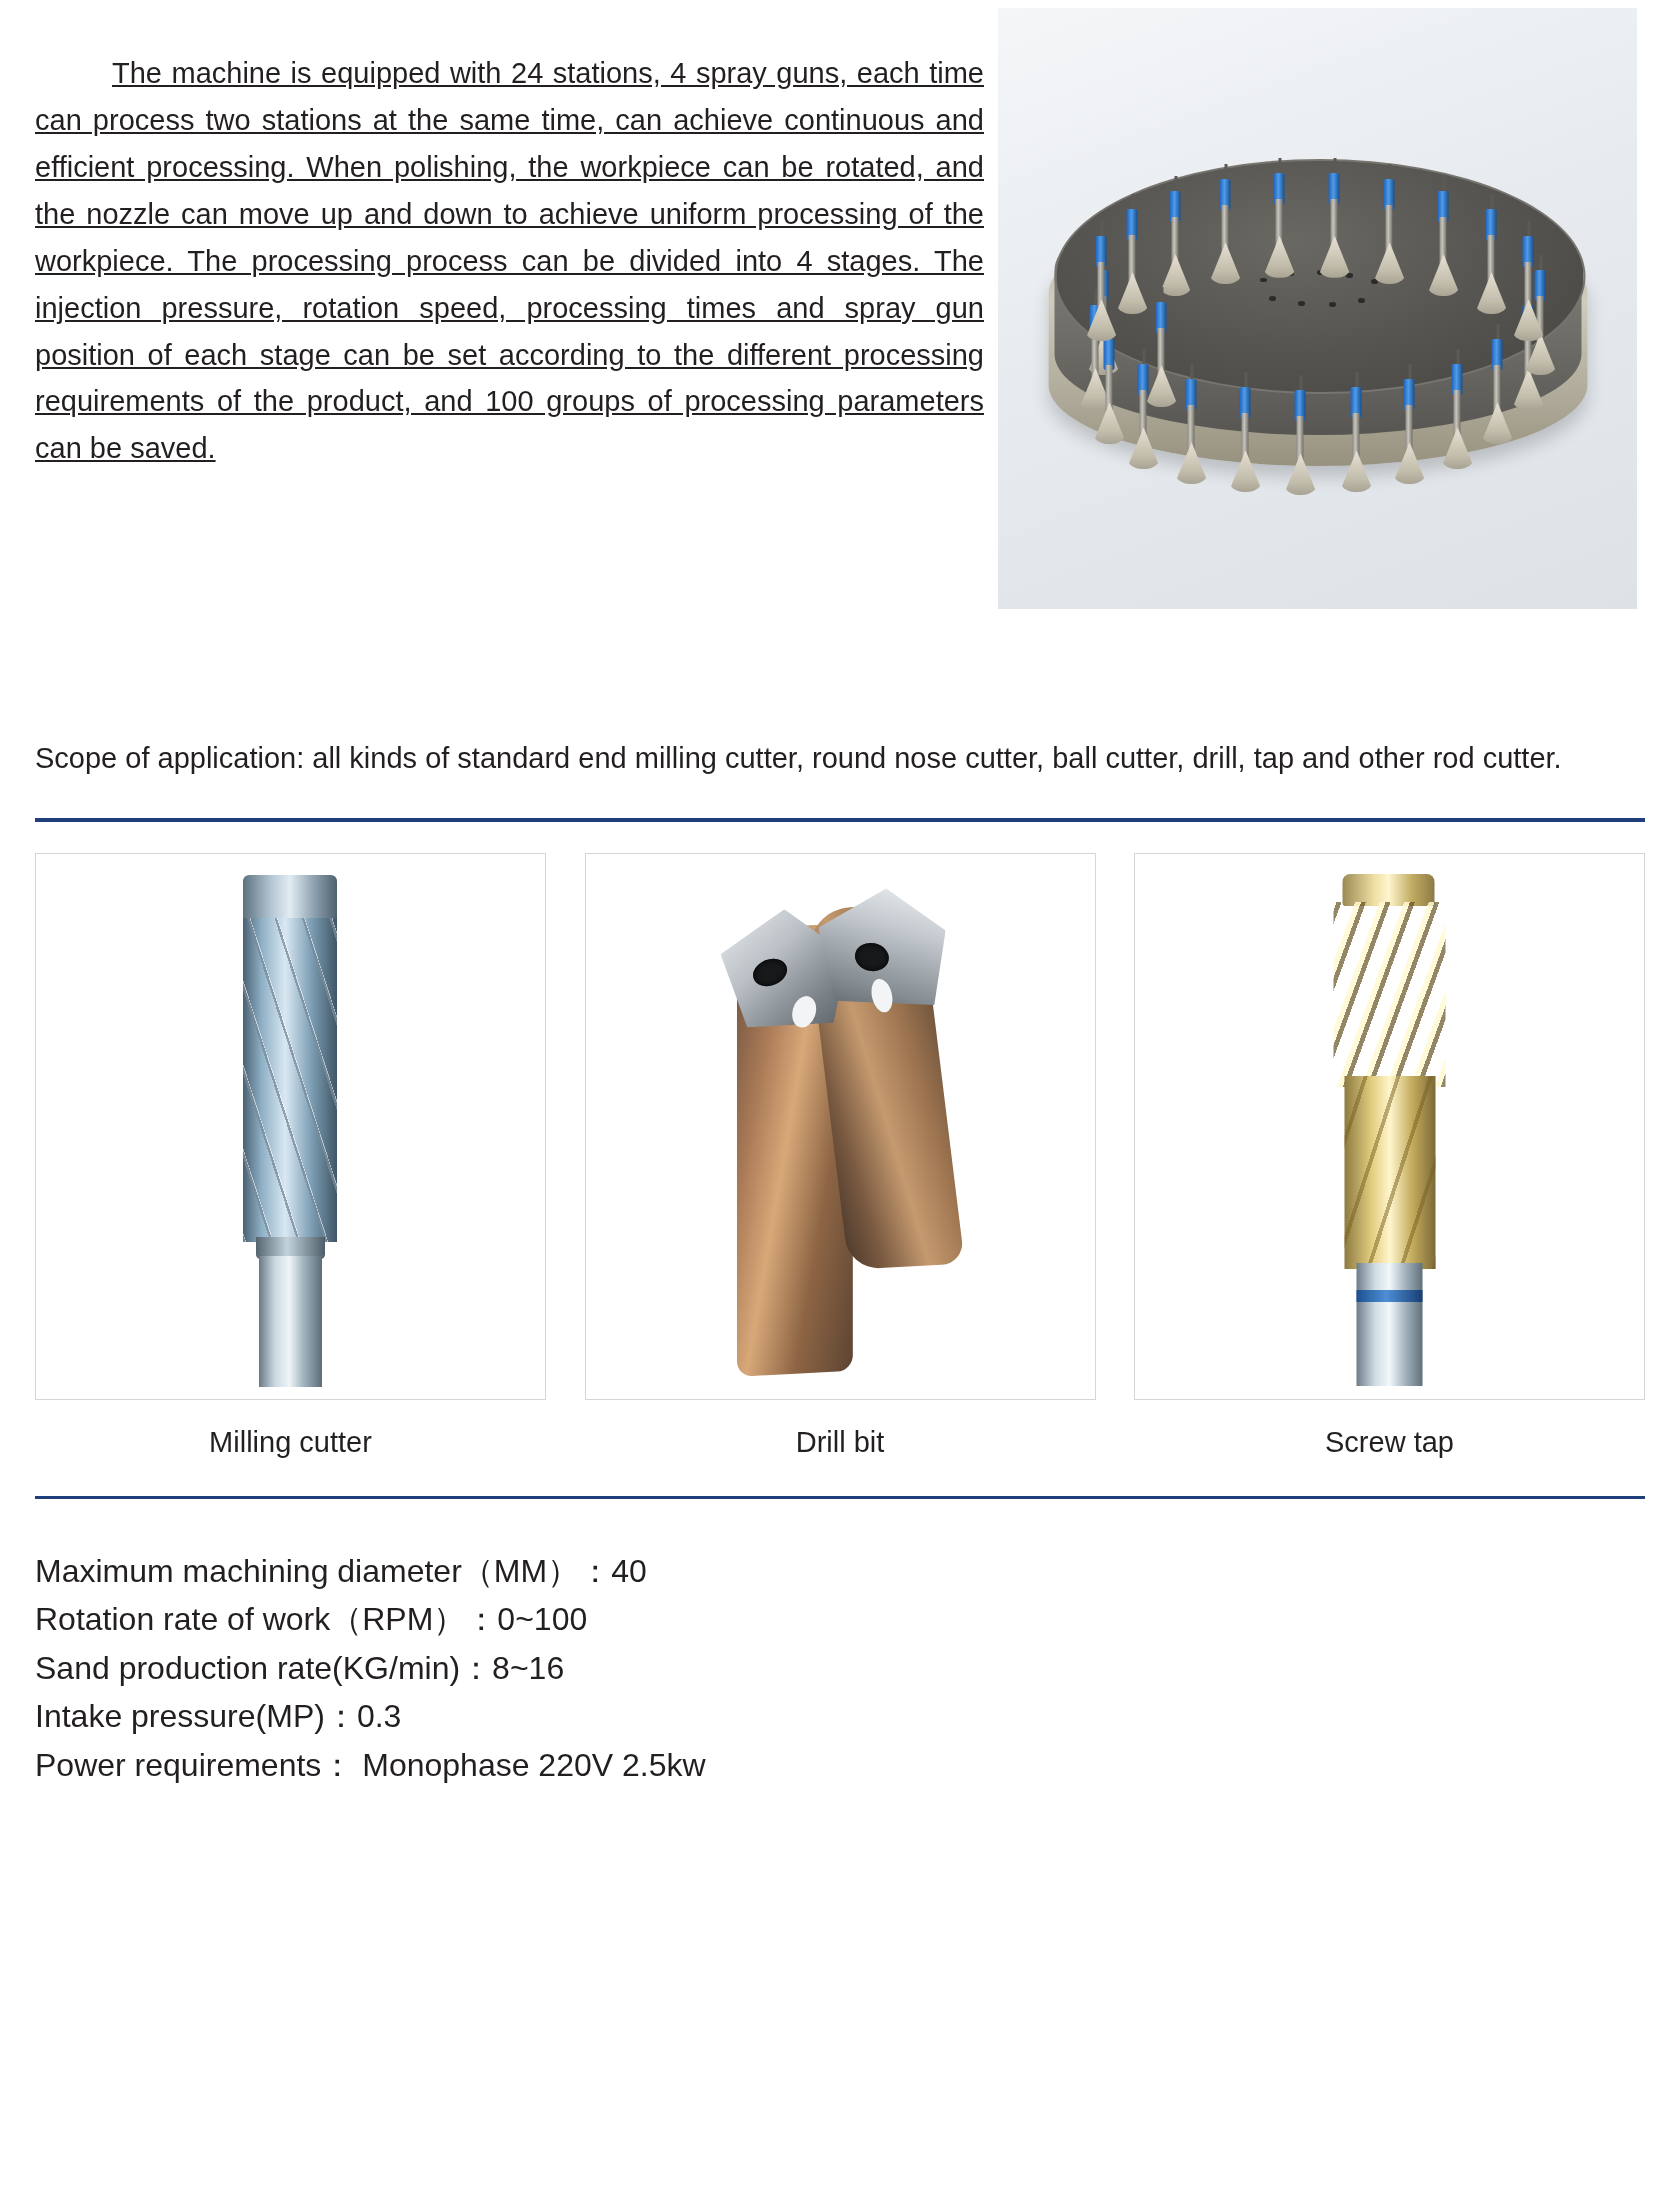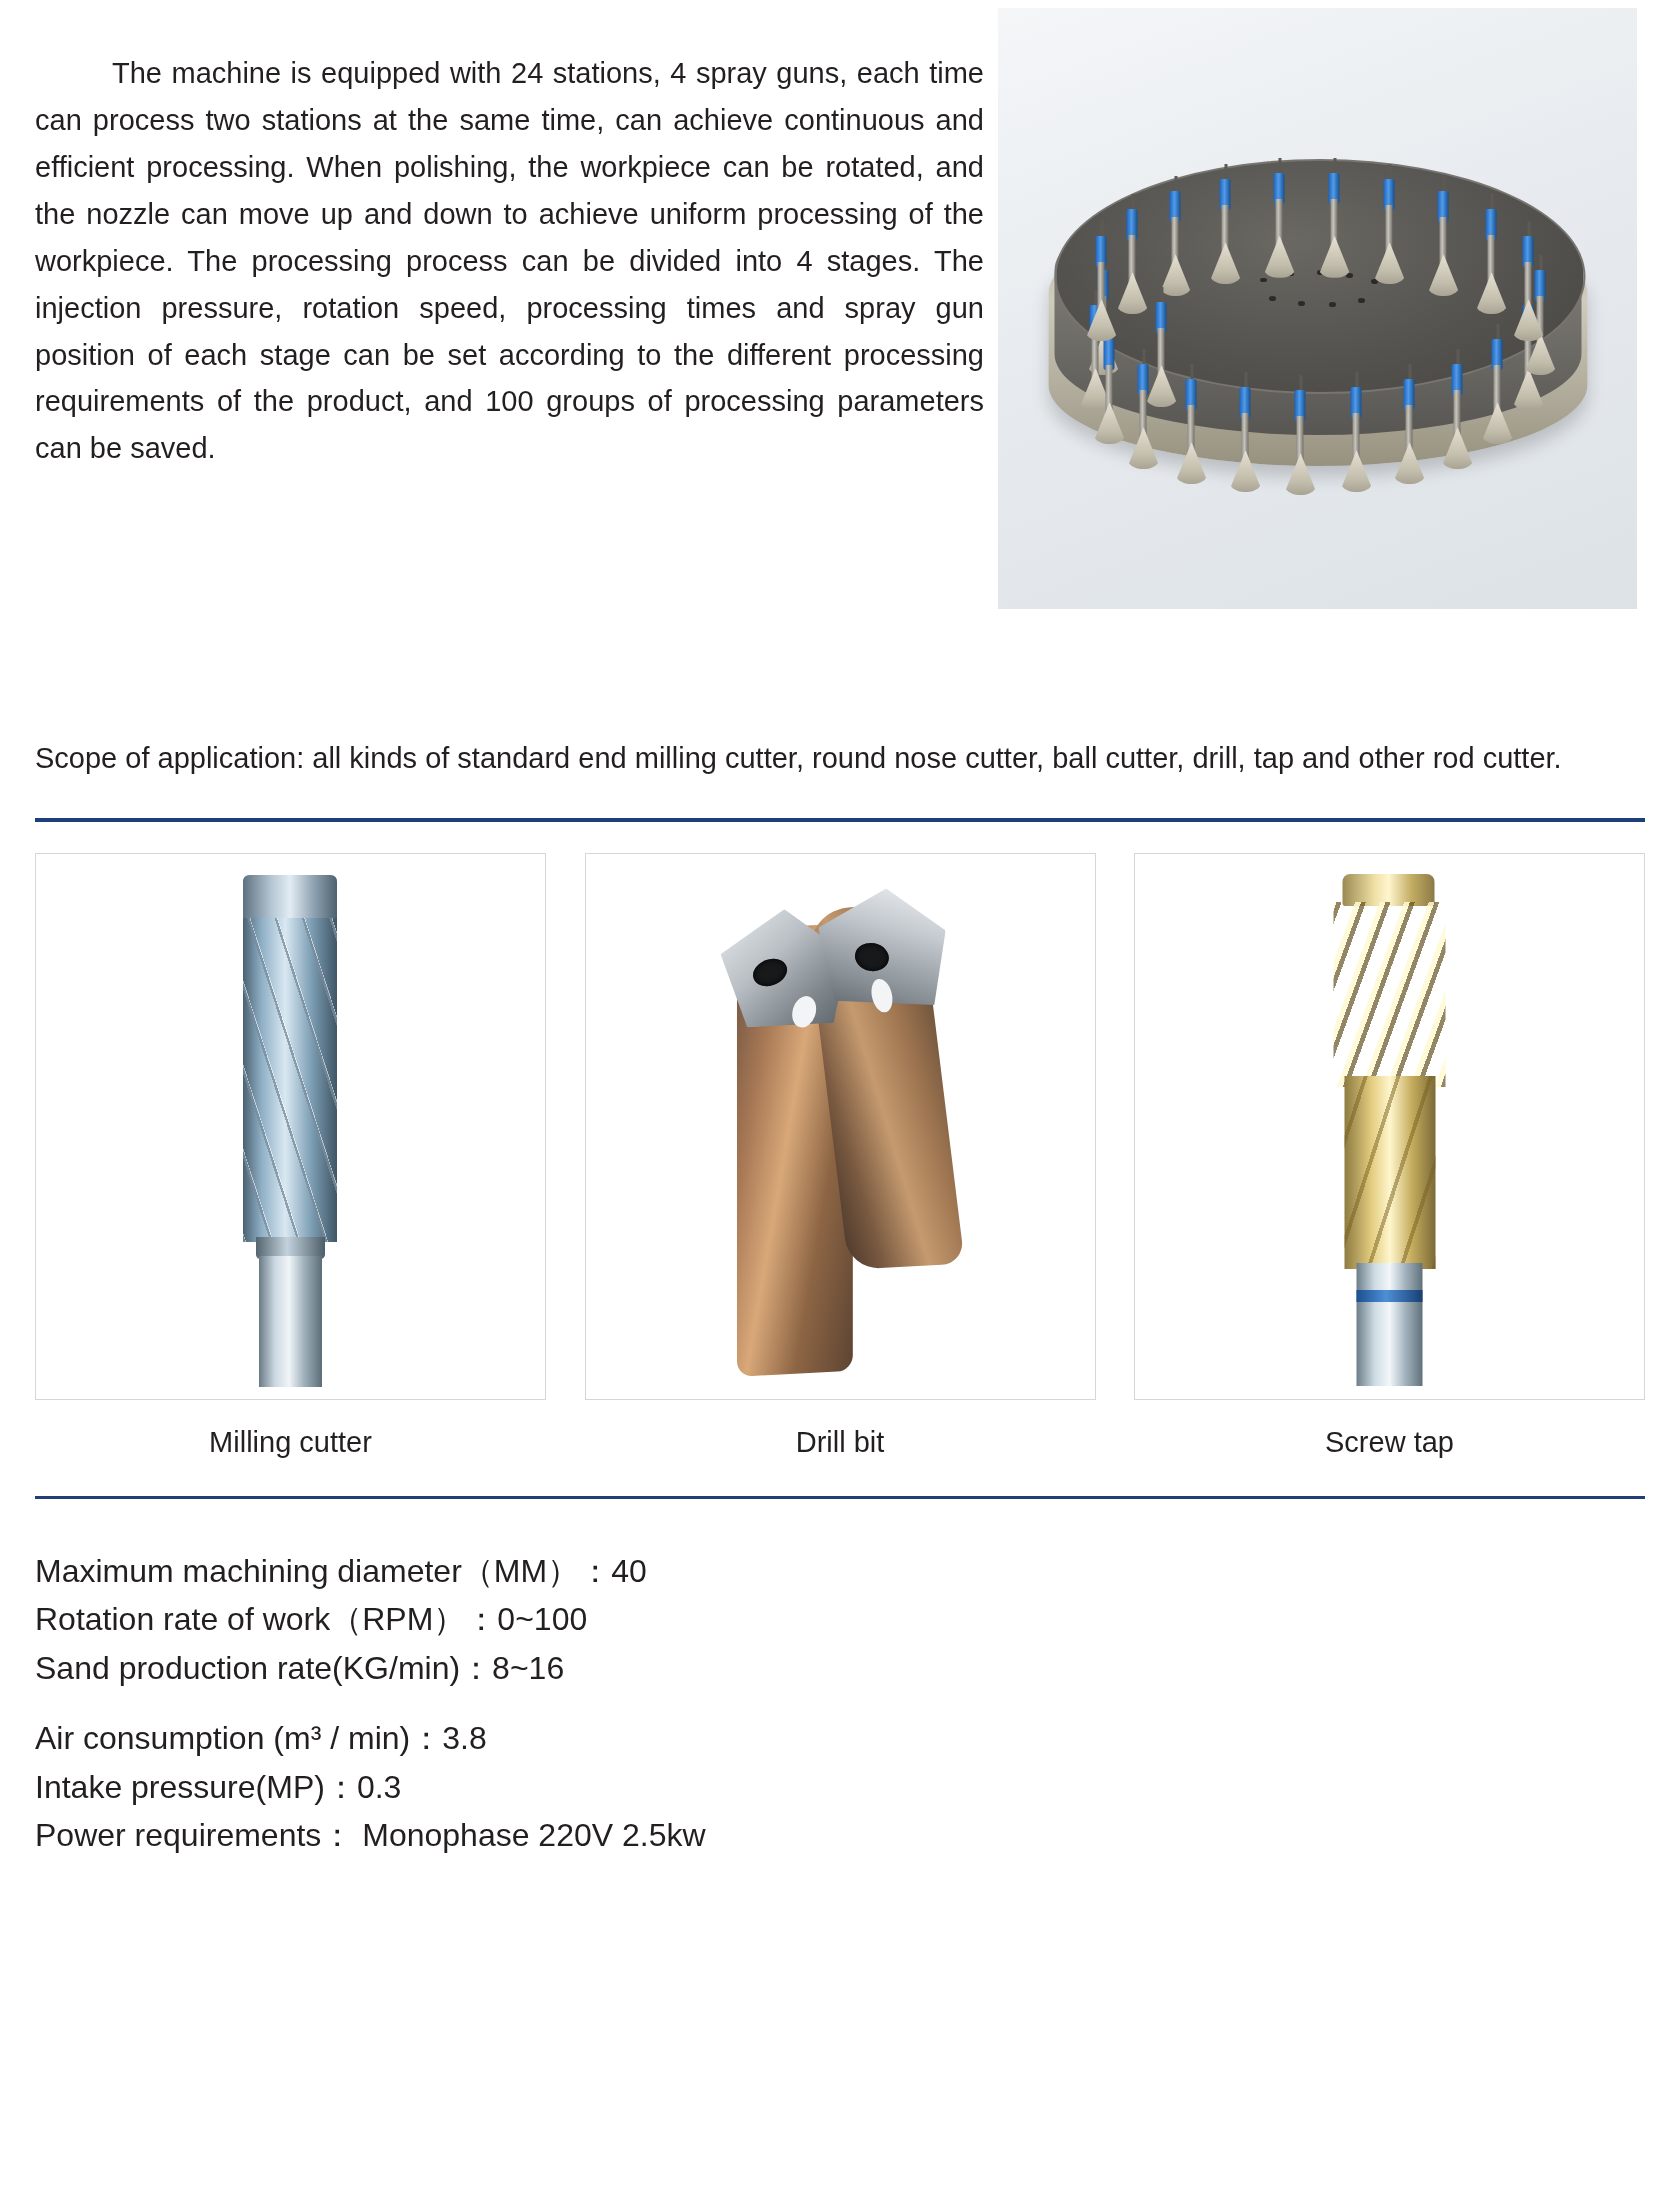--- a/index.html
+++ b/index.html
@@ -25,20 +25,21 @@
   
   .top-section {
     display: flex;
     align-items: flex-start;
     padding-top: 7.7px;
   }
   .intro-col {
     width: 963px;
     padding-right: 14px;
     box-sizing: border-box;
+    text-decoration: underline;
   }
   .intro-paragraph {
     font-size: 29px;
     line-height: 1.62;
     text-align: justify;
     text-justify: inter-word;
     text-indent: 77px;
     margin: 42px 0 0 0;
     color: #231f20;
   }
@@ -611,19 +612,18 @@
     </div>
 
   </div>
 
   <div class="rule thin"></div>
 
   <div class="specs">
     <div class="spec-line">Maximum machining diameter（MM）：40</div>
     <div class="spec-line">Rotation rate of work（RPM）：0~100</div>
     <div class="spec-line">Sand production rate(KG/min)：8~16</div>
-    <div class="spec-line group-gap">Air consumption (m³ / min)：3.8</div>
     <div class="spec-line">Intake pressure(MP)：0.3</div>
     <div class="spec-line">Power requirements：  Monophase 220V  2.5kw</div>
   </div>
 
 </div>
 
 
 </body></html>

